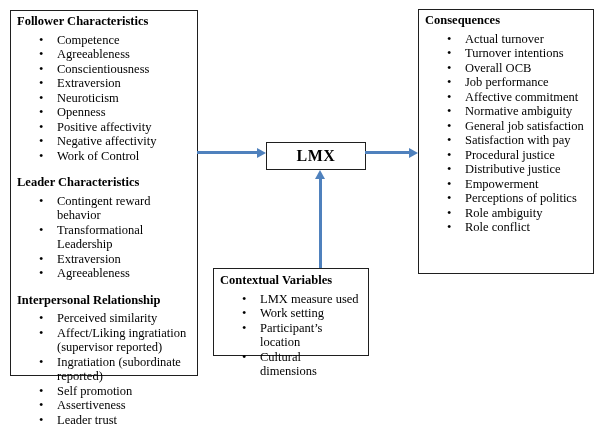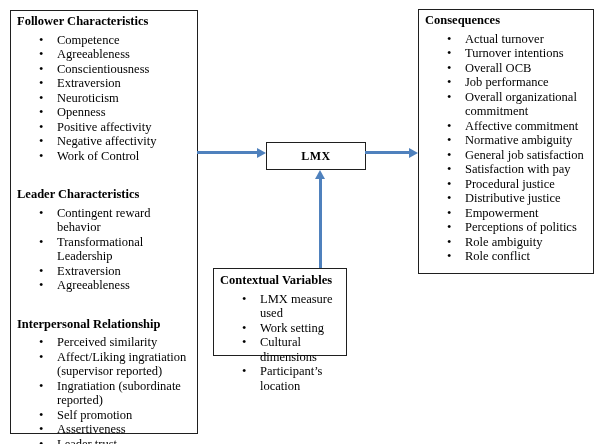--- a/index.html
+++ b/index.html
@@ -8,30 +8,30 @@
   .canvas {
     position:relative; width:613px; height:444px; background:var(--bg);
     font-family:"Liberation Serif","DejaVu Serif",serif;
     font-size:12.5px; line-height:14.5px; color:var(--text);
     overflow:hidden;
   }
   .panel {
     position:absolute; box-sizing:border-box; background:var(--bg);
     border:1.5px solid var(--border);
   }
-  #left-panel        { left:10px;  top:10px;  width:188px; height:424px; padding:3px 2px 0 6px; }
+  #left-panel        { left:10px;  top:10px;  width:188px; height:366px; padding:3px 2px 0 6px; }
   #consequences-panel{ left:418px; top:9px;   width:176px; height:265px; padding:3px 2px 0 6px; }
-  #contextual-panel  { left:213px; top:268px; width:134px; height:88px;  padding:4px 2px 0 6px; }
+  #contextual-panel  { left:213px; top:268px; width:156px; height:88px;  padding:4px 2px 0 6px; }
   #lmx-box {
     left:266px; top:142px; width:100px; height:28px;
     display:flex; align-items:center; justify-content:center;
-    font-weight:bold; font-size:12px; letter-spacing:.5px;
+    font-weight:bold; font-size:16px; letter-spacing:.5px;
   }
   .sec-title { font-weight:bold; }
-  .sec-gap   { margin-top:24px; }
+  .sec-gap   { margin-top:12px; }
   #consequences-panel .sec-title { padding-right:6px; }
   ul.bullets { margin:4px; padding:0; list-style:none; }
   .bullets li { position:relative; padding-left:36px; padding-right:2px; }
   .bullets li::before { content:"\2022"; position:absolute; left:18px; top:0; }
   
   .hline { position:absolute; height:3px; background:var(--arrow); }
   .vline { position:absolute; width:3px;  background:var(--arrow); }
   .head-r {
     position:absolute; width:0; height:0;
     border-top:5px solid transparent; border-bottom:5px solid transparent;
@@ -85,41 +85,40 @@
     <span>LMX</span>
   </div>
 
   <div class="panel" id="consequences-panel">
     <div class="sec-title">Consequences</div>
     <ul class="bullets">
         <li>Actual turnover</li>
         <li>Turnover intentions</li>
         <li>Overall OCB</li>
         <li>Job performance</li>
-        <li>Overall organizational commitment</li>
         <li>Affective commitment</li>
         <li>Normative ambiguity</li>
         <li>General job satisfaction</li>
         <li>Satisfaction with pay</li>
         <li>Procedural justice</li>
         <li>Distributive justice</li>
         <li>Empowerment</li>
         <li>Perceptions of politics</li>
         <li>Role ambiguity</li>
         <li>Role conflict</li>
       </ul>
   </div>
 
   <div class="panel" id="contextual-panel">
     <div class="sec-title">Contextual Variables</div>
     <ul class="bullets">
         <li>LMX measure used</li>
         <li>Work setting</li>
+        <li>Participant’s location</li>
         <li>Cultural dimensions</li>
-        <li>Participant’s location</li>
       </ul>
   </div>
 
   <div>
     <div class="hline" style="left:197px; top:151px; width:61px;"></div>
     <div class="head-r" style="left:257px; top:147.5px;"></div>
   </div>
 
   <div>
     <div class="hline" style="left:365px; top:151px; width:45px;"></div>

